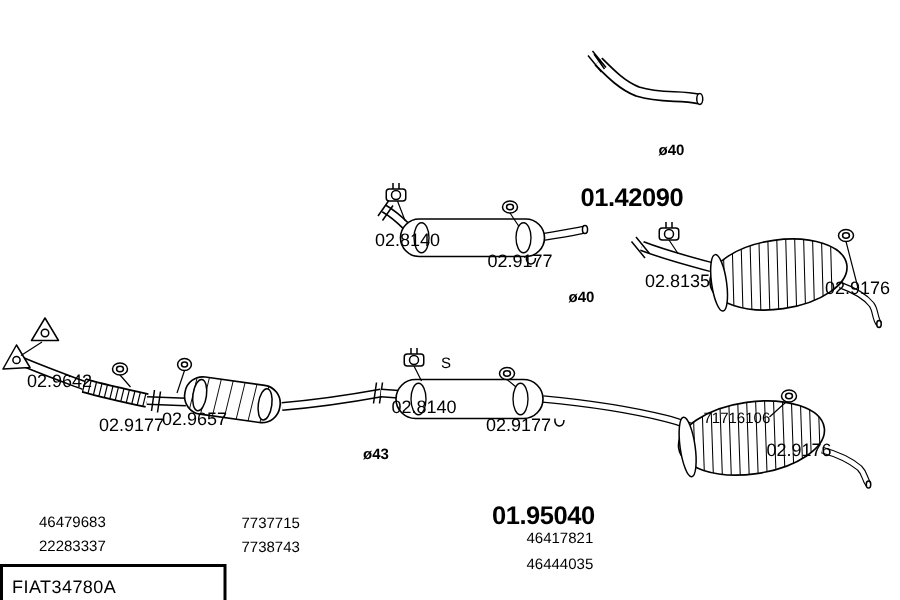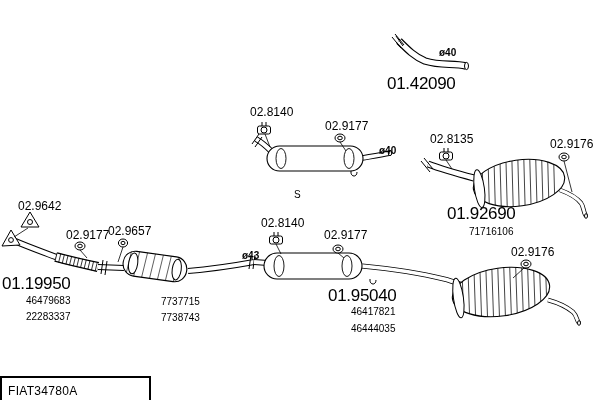--- a/index.html
+++ b/index.html
@@ -1,22 +1,22 @@
 <!DOCTYPE html>
 <html><head>
 <meta charset="utf-8">
 <style>
   html,body{margin:0;padding:0;background:#fff;}
   .stage{
     position:relative;width:600px;height:400px;background:#fff;overflow:hidden;
     font-family:"Liberation Sans","DejaVu Sans",sans-serif;color:#000;
   }
   .stage svg{position:absolute;left:0;top:0;}
-  .lbl{position:absolute;white-space:nowrap;color:#000;line-height:1.1;}
-  .big{font-size:17px;font-weight:400;letter-spacing:-0.3px;}
+  .lbl{position:absolute;white-space:nowrap;color:#000;line-height:1.1;margin-top:48px;}
+  .big{font-size:17px;font-weight:700;letter-spacing:-0.3px;}
   .small{font-size:12px;font-weight:400;}
   .sub{font-size:10px;font-weight:400;}
   .dia{font-size:10px;font-weight:700;}
   .code-box{
     position:absolute;left:0;top:376px;width:151px;height:30px;
     border:2px solid #000;background:#fff;box-sizing:border-box;
     display:flex;align-items:center;padding-left:6px;
     font-size:12px;font-weight:400;letter-spacing:0.3px;
   }
 </style>
@@ -169,23 +169,21 @@
         <ellipse cx="338" cy="249" rx="2.3" ry="1.8"></ellipse>
     </g>
     <g fill="#fff" stroke="#000" stroke-width="1">
       <ellipse cx="526" cy="264" rx="5" ry="4"></ellipse>
         <ellipse cx="526" cy="264" rx="2.3" ry="1.8"></ellipse>
     </g>
   </svg>
 
   <div class="lbl big" style="left:387px;top:75px">01.42090</div>
   <div class="lbl sub" style="left:294px;top:189px">S</div>
-  <div class="lbl big" style="left:447px;top:205px">01.92690</div>
   <div class="lbl sub" style="left:469px;top:226px">71716106</div>
-  <div class="lbl big" style="left:2px;top:275px">01.19950</div>
   <div class="lbl sub" style="left:26px;top:295px">46479683</div>
   <div class="lbl sub" style="left:26px;top:311px">22283337</div>
   <div class="lbl sub" style="left:161px;top:296px">7737715</div>
   <div class="lbl sub" style="left:161px;top:312px">7738743</div>
   <div class="lbl big" style="left:328px;top:287px">01.95040</div>
   <div class="lbl sub" style="left:351px;top:306px">46417821</div>
   <div class="lbl sub" style="left:351px;top:323px">46444035</div>
 
   <div class="lbl small" style="left:250px;top:106px">02.8140</div>
   <div class="lbl small" style="left:325px;top:120px">02.9177</div>

